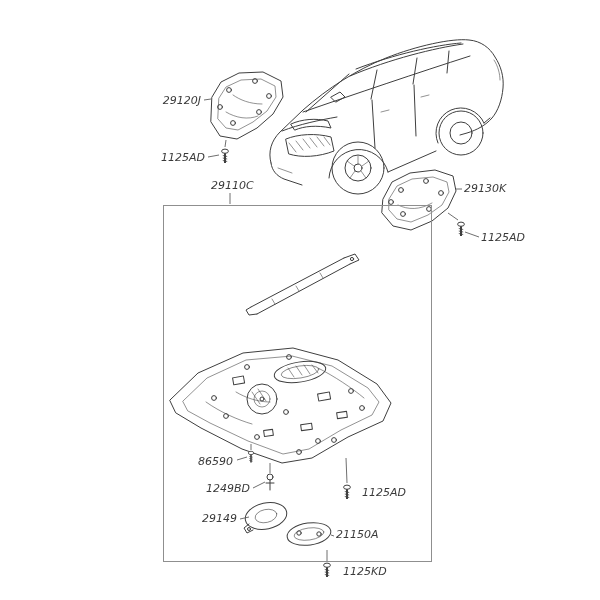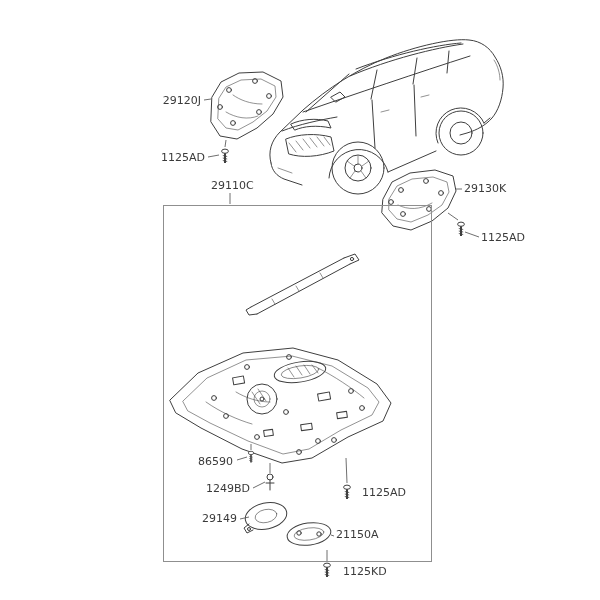--- a/index.html
+++ b/index.html
@@ -1,17 +1,17 @@
 <!DOCTYPE html>
 <html><head>
 <meta charset="utf-8">
 <style>
   html,body{margin:0;padding:0;background:#ffffff;}
   .canvas{width:600px;height:600px;background:#ffffff;position:relative;overflow:hidden;
-          font-family:"DejaVu Sans",sans-serif;}
+          font-family:"DejaVu Sans",sans-serif;font-style:italic;}
   svg{display:block;}
   svg text{font-family:"DejaVu Sans",sans-serif;font-size:11px;fill:#3a3a3a;}
   .ln{stroke:#3f3f3f;fill:none;stroke-width:1;stroke-linecap:round;stroke-linejoin:round;}
   .thin{stroke:#4a4a4a;stroke-width:0.6;}
   .leader{stroke:#4a4a4a;stroke-width:0.8;fill:none;}
   .box{stroke:#8f8f8f;stroke-width:1;fill:none;}
 </style>
 </head>
 <body>
 

